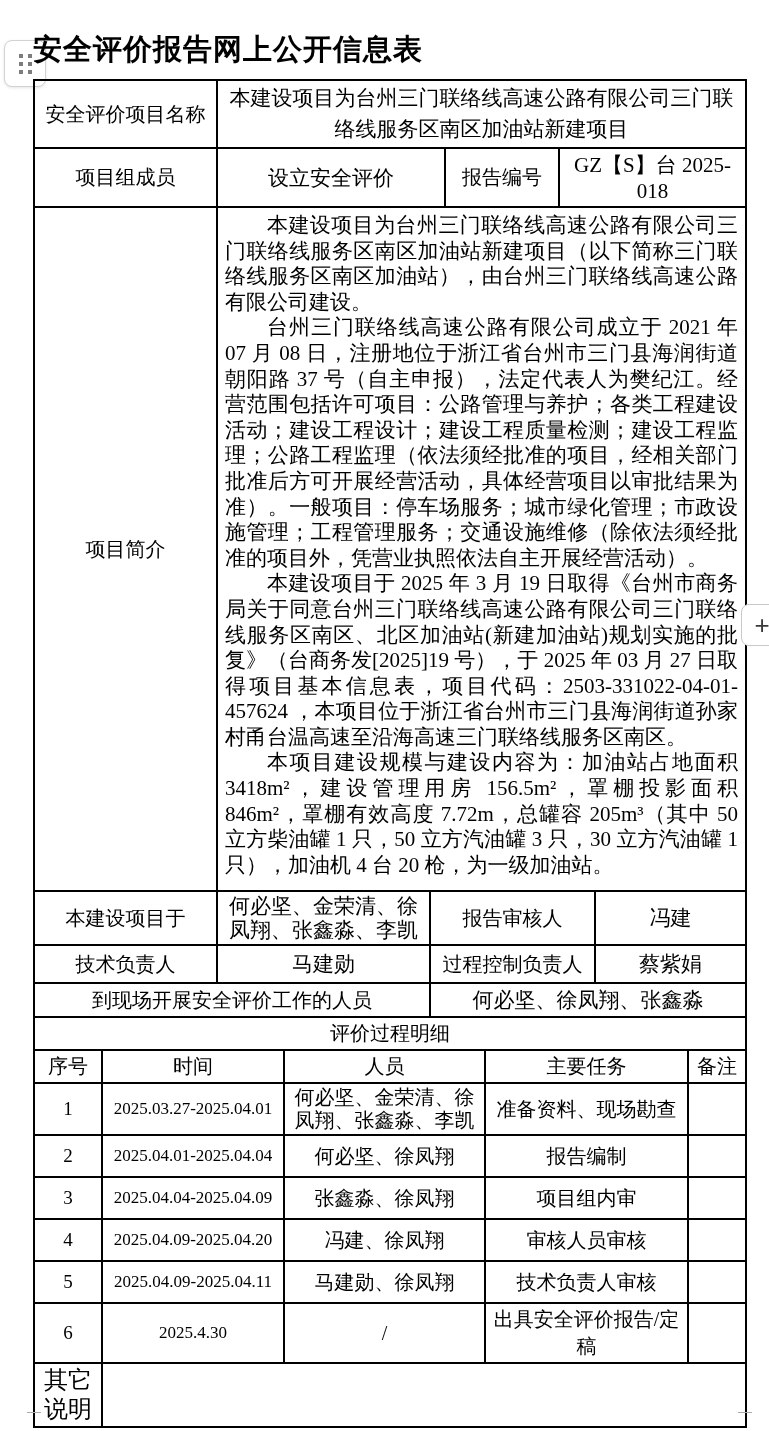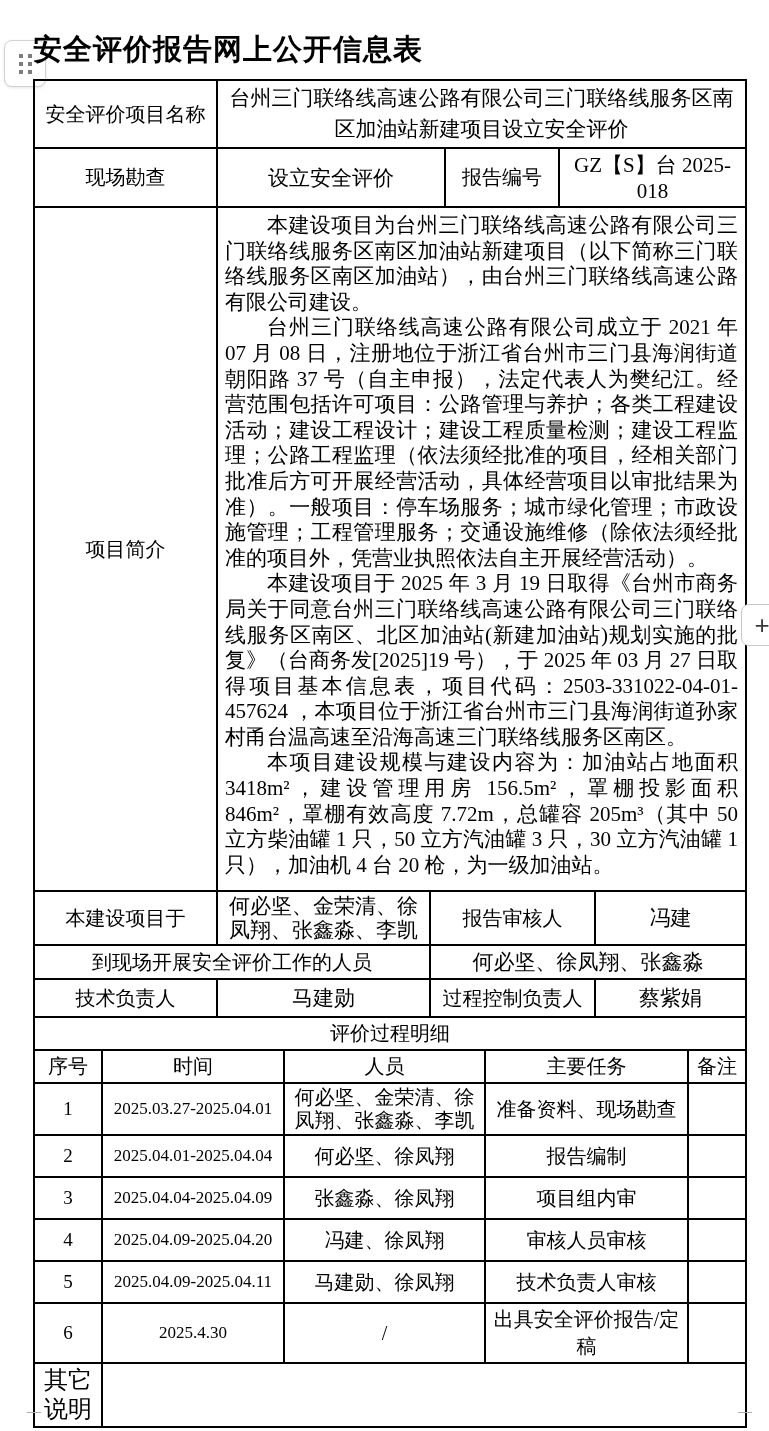--- a/index.html
+++ b/index.html
@@ -99,24 +99,24 @@
   <table>
     <colgroup>
         <col style="width:183px">
         <col style="width:228px">
         <col style="width:114px">
         <col style="width:187px">
       </colgroup>
     <tbody>
         <tr style="height:66px">
       <td class="lbl">安全评价项目名称</td>
-      <td colspan="3" style="line-height:31px">台州三门联络线高速公路有限公司三门联络线服务区南区加油站新建项目设立安全评价</td>
+      <td colspan="3" style="line-height:31px">本建设项目为台州三门联络线高速公路有限公司三门联络线服务区南区加油站新建项目</td>
     </tr>
     <tr style="height:36px">
-      <td class="lbl">现场勘查</td>
+      <td class="lbl">项目组成员</td>
       <td>设立安全评价</td>
       <td class="lbl">报告编号</td>
       <td>GZ【S】台 2025-018</td>
     </tr>
   </tbody>
     </table>
 
   <table>
     <colgroup>
         <col style="width:183px">
@@ -142,29 +142,29 @@
         <col style="width:165px">
         <col style="width:151px">
       </colgroup>
     <tbody>
     <tr style="height:50px">
       <td class="lbl">本建设项目于</td>
       <td style="line-height:24px">何必坚、金荣清、徐凤翔、张鑫淼、李凯</td>
       <td class="lbl">报告审核人</td>
       <td>冯建</td>
     </tr>
-    <tr style="height:34px">
-      <td colspan="2" class="lbl">到现场开展安全评价工作的人员</td>
-      <td colspan="2">何必坚、徐凤翔、张鑫淼</td>
-    </tr>
     <tr style="height:38px">
       <td class="lbl">技术负责人</td>
       <td>马建勋</td>
       <td class="lbl">过程控制负责人</td>
       <td>蔡紫娟</td>
+    </tr>
+    <tr style="height:34px">
+      <td colspan="2" class="lbl">到现场开展安全评价工作的人员</td>
+      <td colspan="2">何必坚、徐凤翔、张鑫淼</td>
     </tr>
   </tbody>
     </table>
 
   <table class="detail">
     <colgroup>
         <col style="width:68px">
         <col style="width:182px">
         <col style="width:201px">
         <col style="width:203px">

